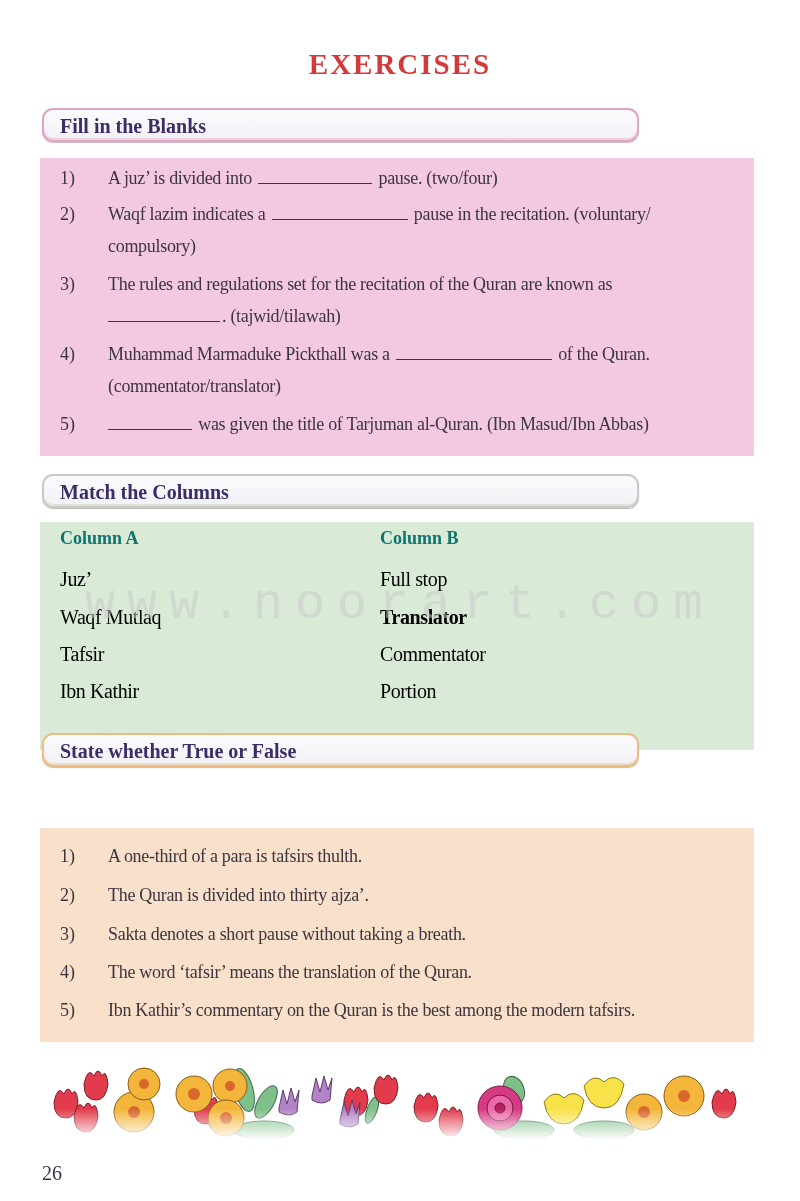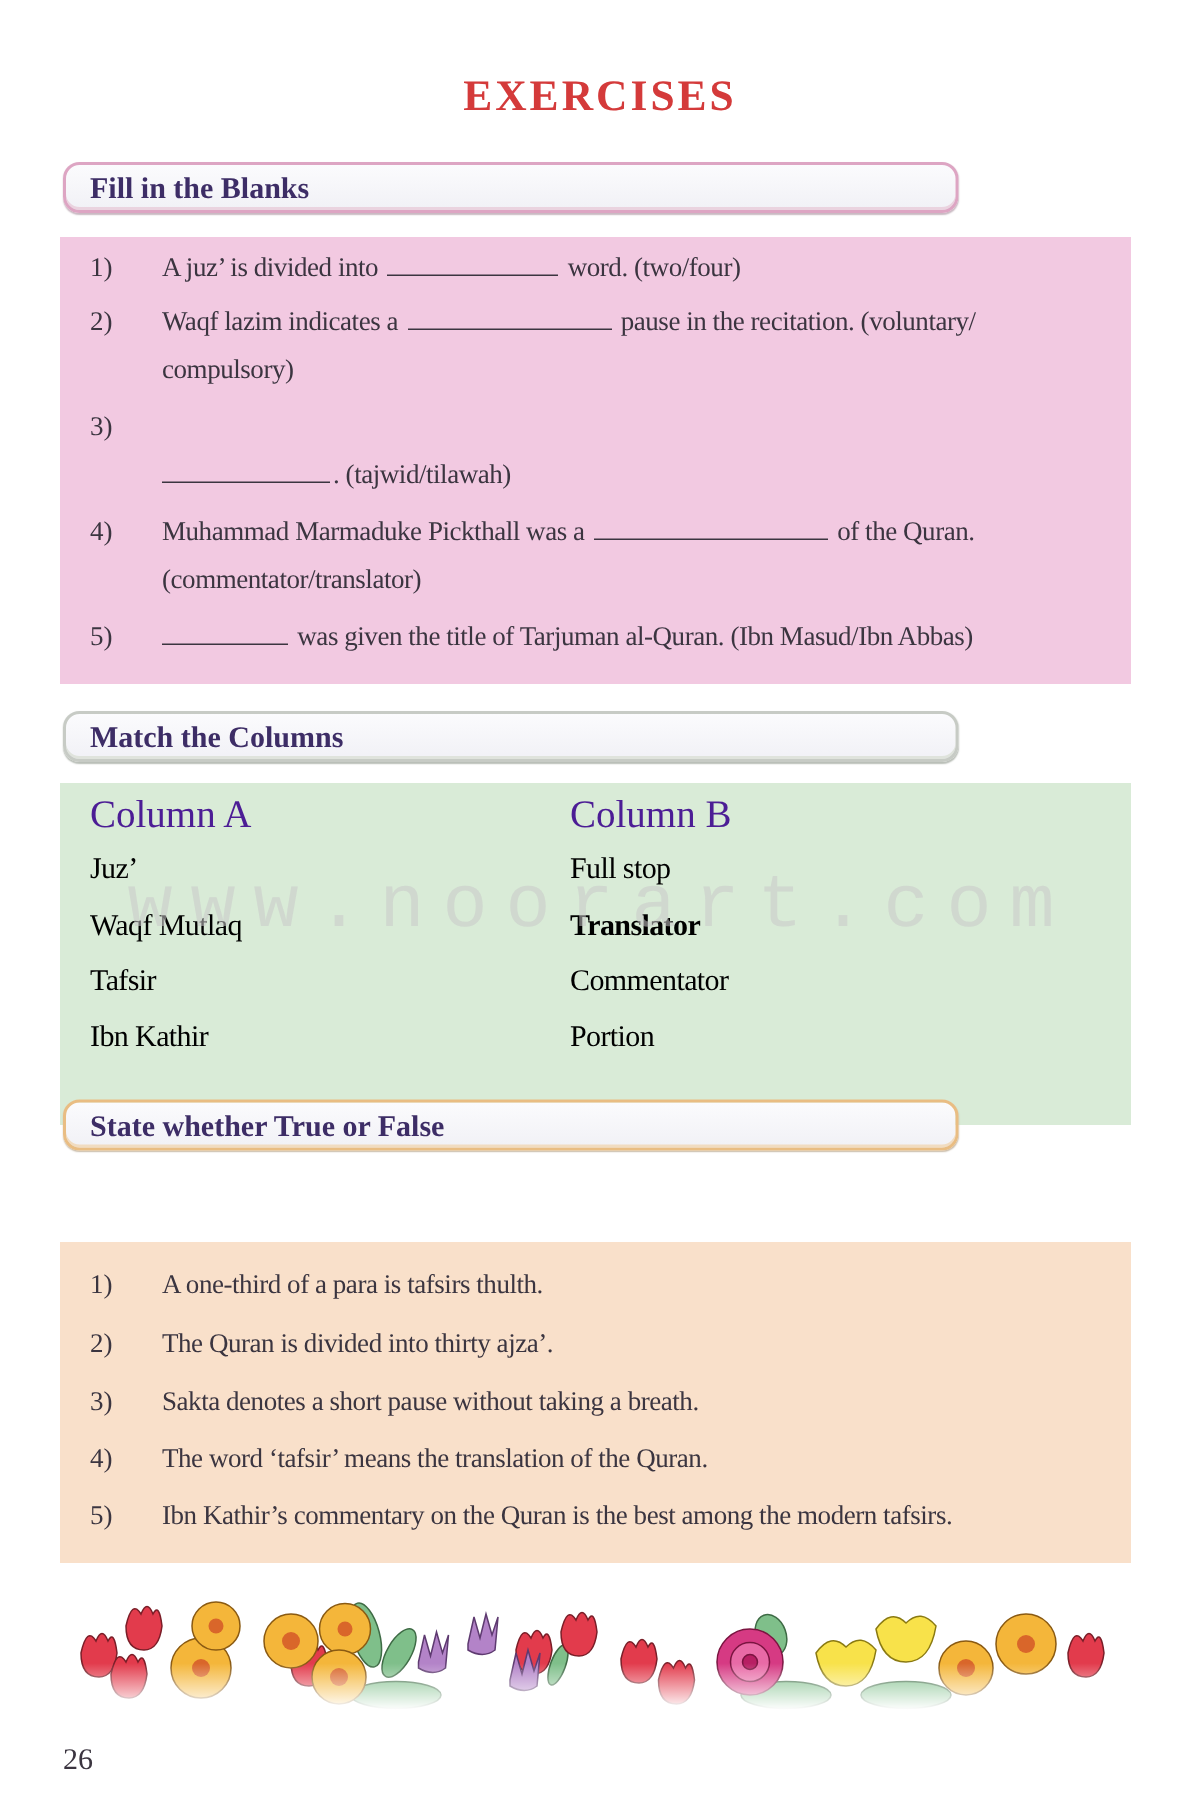--- a/index.html
+++ b/index.html
@@ -31,21 +31,21 @@
     .panel { position: absolute; left: 40px; width: 714px; box-sizing: border-box; }
     .panel-pink  { top: 158px; height: 298px; background: #f2c9e1; }
     .panel-green { top: 522px; height: 228px; background: #d9ebd7; }
     .panel-orange{ top: 828px; height: 214px; background: #f9e0ca; }
 
     .q { position: absolute; left: 0; width: 714px; font-size: 18px; line-height: 32px; color: #3b3540; }
     .q .num { position: absolute; left: 20px; top: 0; }
     .q .text { position: absolute; left: 68px; top: 0; width: 640px; letter-spacing: -0.3px; }
     .blank { display: inline-block; border-bottom: 1.5px solid #3b3540; height: 18px; vertical-align: baseline; margin: 0 2px; }
 
-    .col-head { position: absolute; top: 6px; font-size: 26px; font-weight: normal; color: #4c1d95; }
+    .col-head { position: absolute; top: 6px; font-size: 18px; font-weight: bold; color: #0f766e; }
     .col-item { position: absolute; font-size: 20px; color: #000000; letter-spacing: -0.4px; }
 
     .watermark {
       position: absolute; left: 0; top: 576px; width: 800px; text-align: center;
       font-family: "Liberation Mono", "DejaVu Sans Mono", monospace;
       font-size: 50px; letter-spacing: 12px; color: rgba(200,200,200,0.55);
       white-space: nowrap; pointer-events: none;
     }
     .flower-border { position: absolute; left: 44px; top: 1062px; width: 700px; height: 78px; }
     .page-number { position: absolute; left: 42px; top: 1162px; font-size: 20px; color: #3b3540; }
@@ -57,36 +57,36 @@
 
 <div class="section-header hdr-pink" style="top:108px;">
   <span class="label">Fill in the Blanks</span>
 </div>
 <div class="panel panel-pink">
   <div class="q" style="top:4px;">
     <span class="num">1)</span>
     <span class="text">
       <span>A juz’ is divided into</span>
       <span class="blank" style="width:114px;"></span>
-      <span>word. (two/four)</span>
+      <span>pause. (two/four)</span>
     </span>
   </div>
   <div class="q" style="top:40px;">
     <span class="num">2)</span>
     <span class="text">
       <span>Waqf lazim indicates a</span>
       <span class="blank" style="width:136px;"></span>
       <span>pause in the recitation. (voluntary/</span><br>
       <span>compulsory)</span>
     </span>
   </div>
   <div class="q" style="top:110px;">
     <span class="num">3)</span>
     <span class="text">
-      <br>
+      <span>The rules and regulations set for the recitation of the Quran are known as</span><br>
       <span class="blank" style="width:112px; margin-left:0;"></span><span>. (tajwid/tilawah)</span>
     </span>
   </div>
   <div class="q" style="top:180px;">
     <span class="num">4)</span>
     <span class="text">
       <span>Muhammad Marmaduke Pickthall was a</span>
       <span class="blank" style="width:156px;"></span>
       <span>of the Quran.</span><br>
       <span>(commentator/translator)</span>

